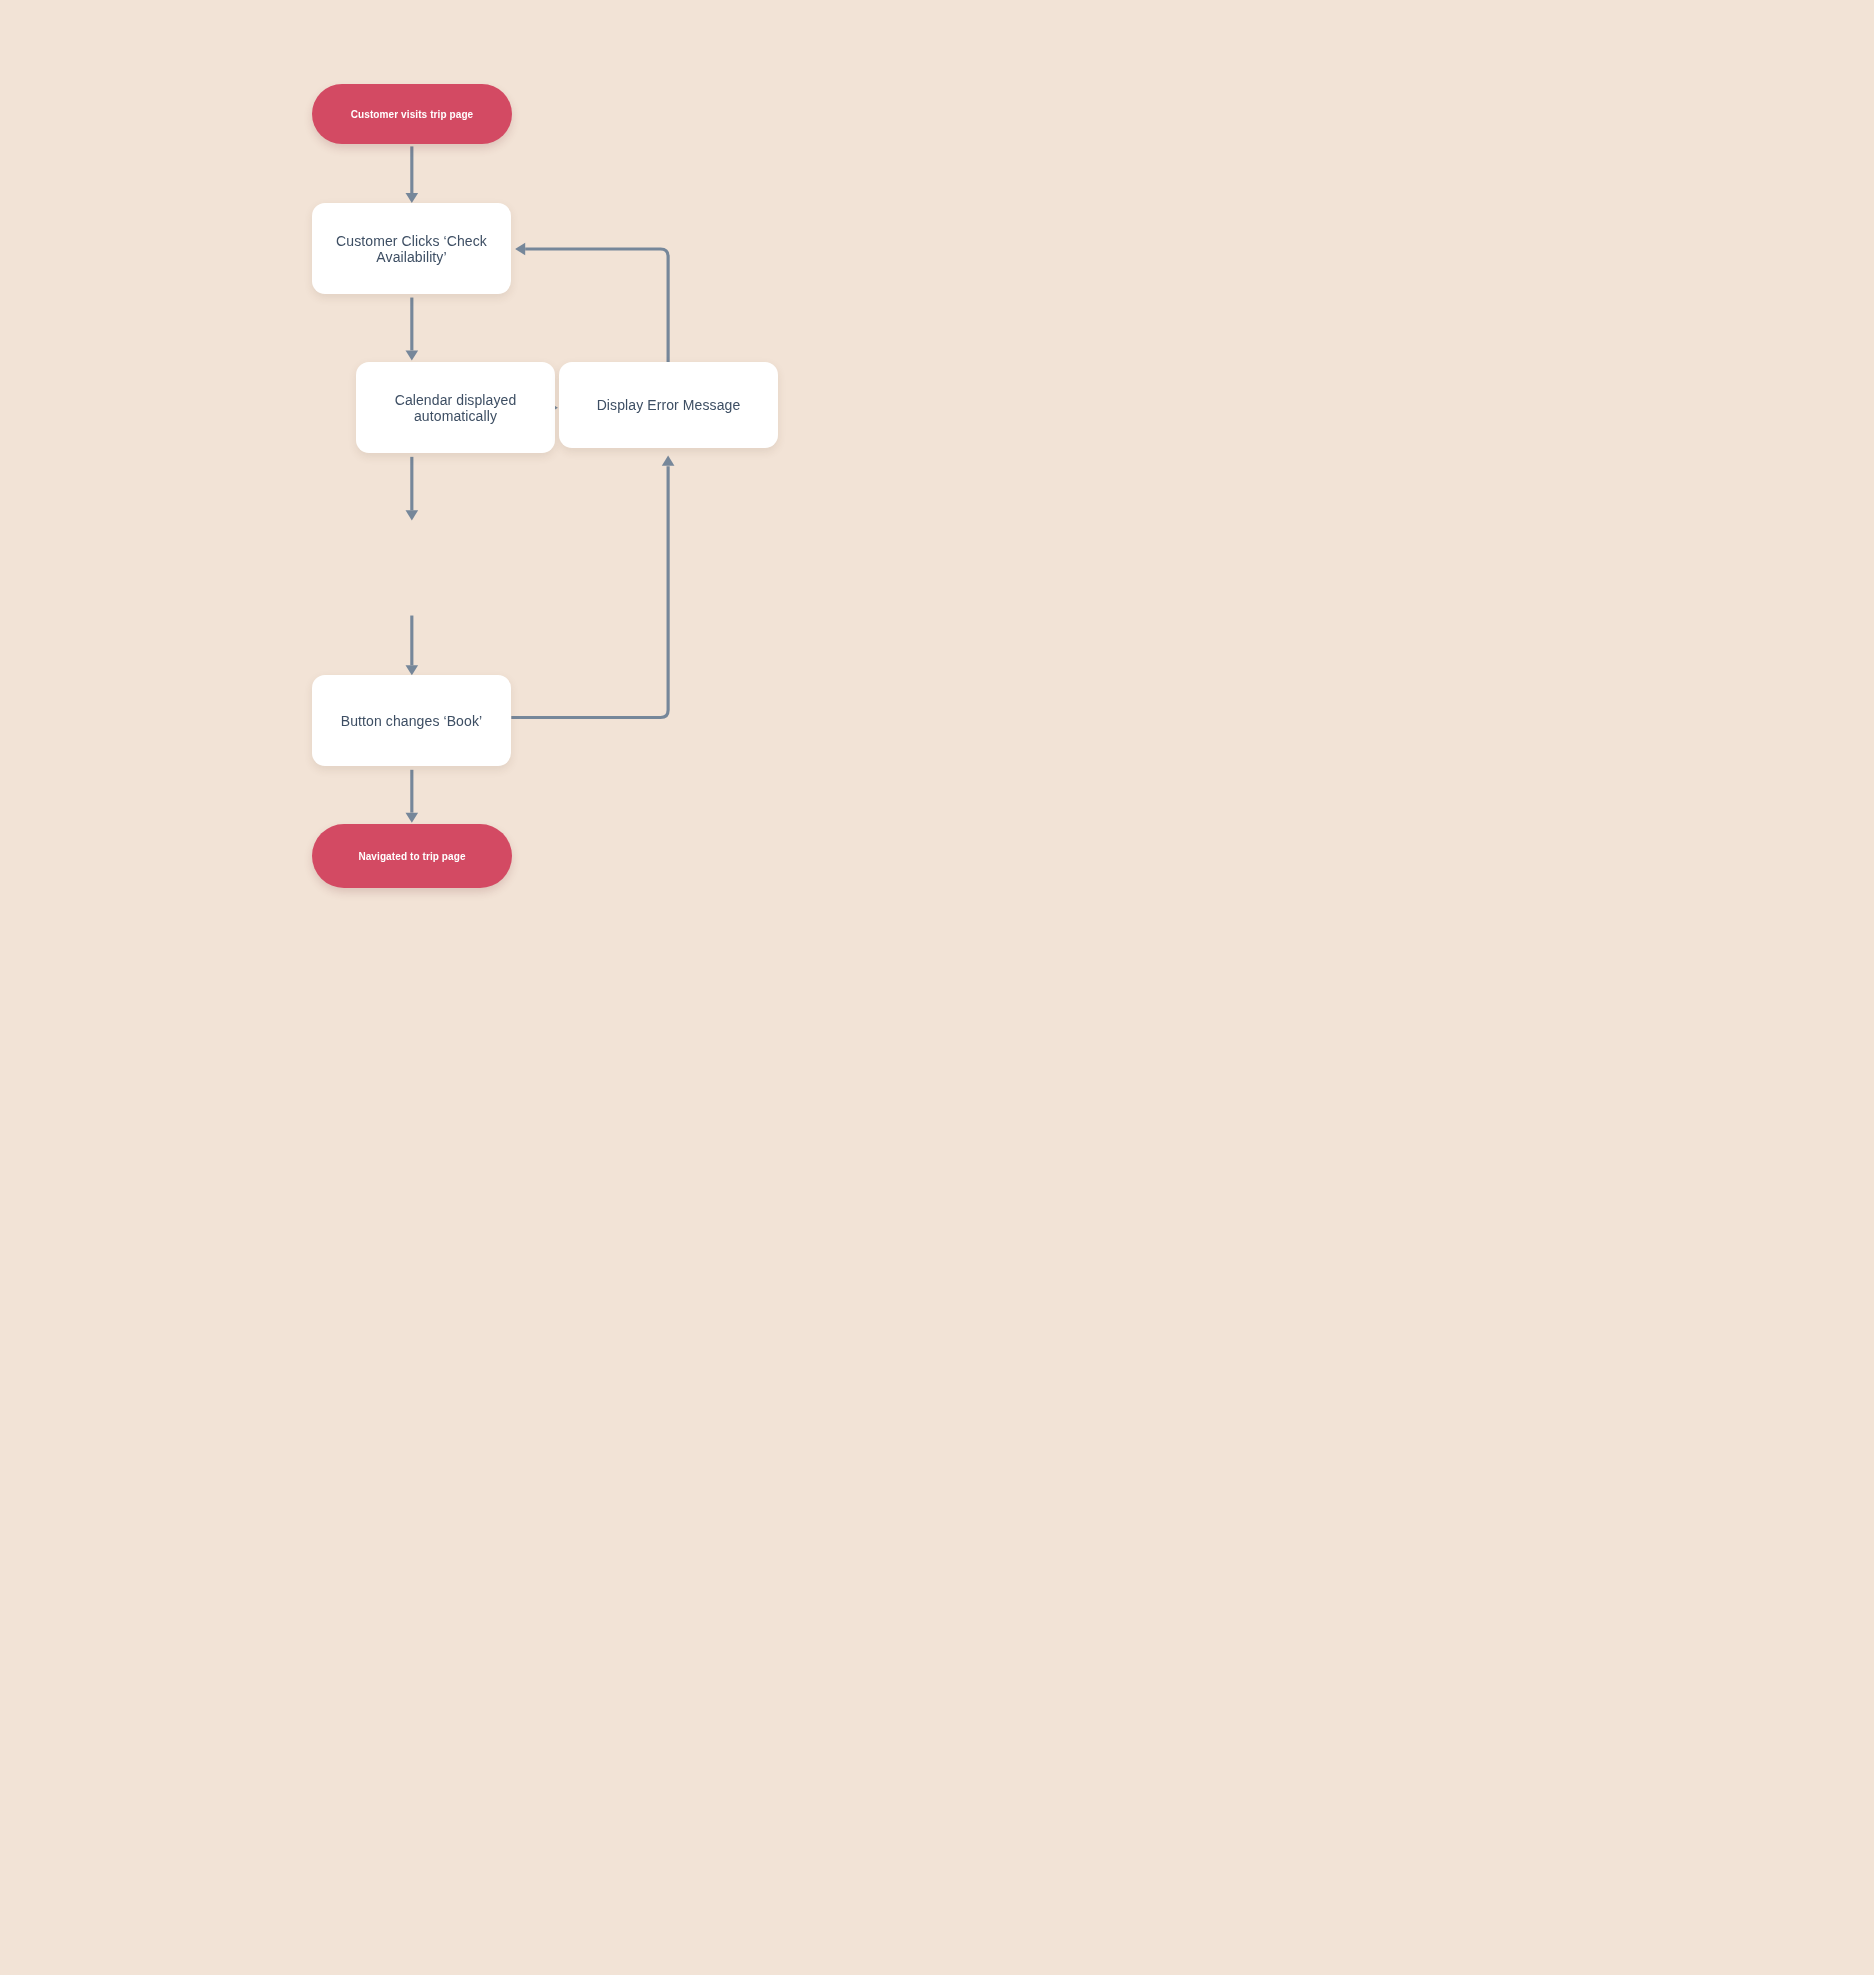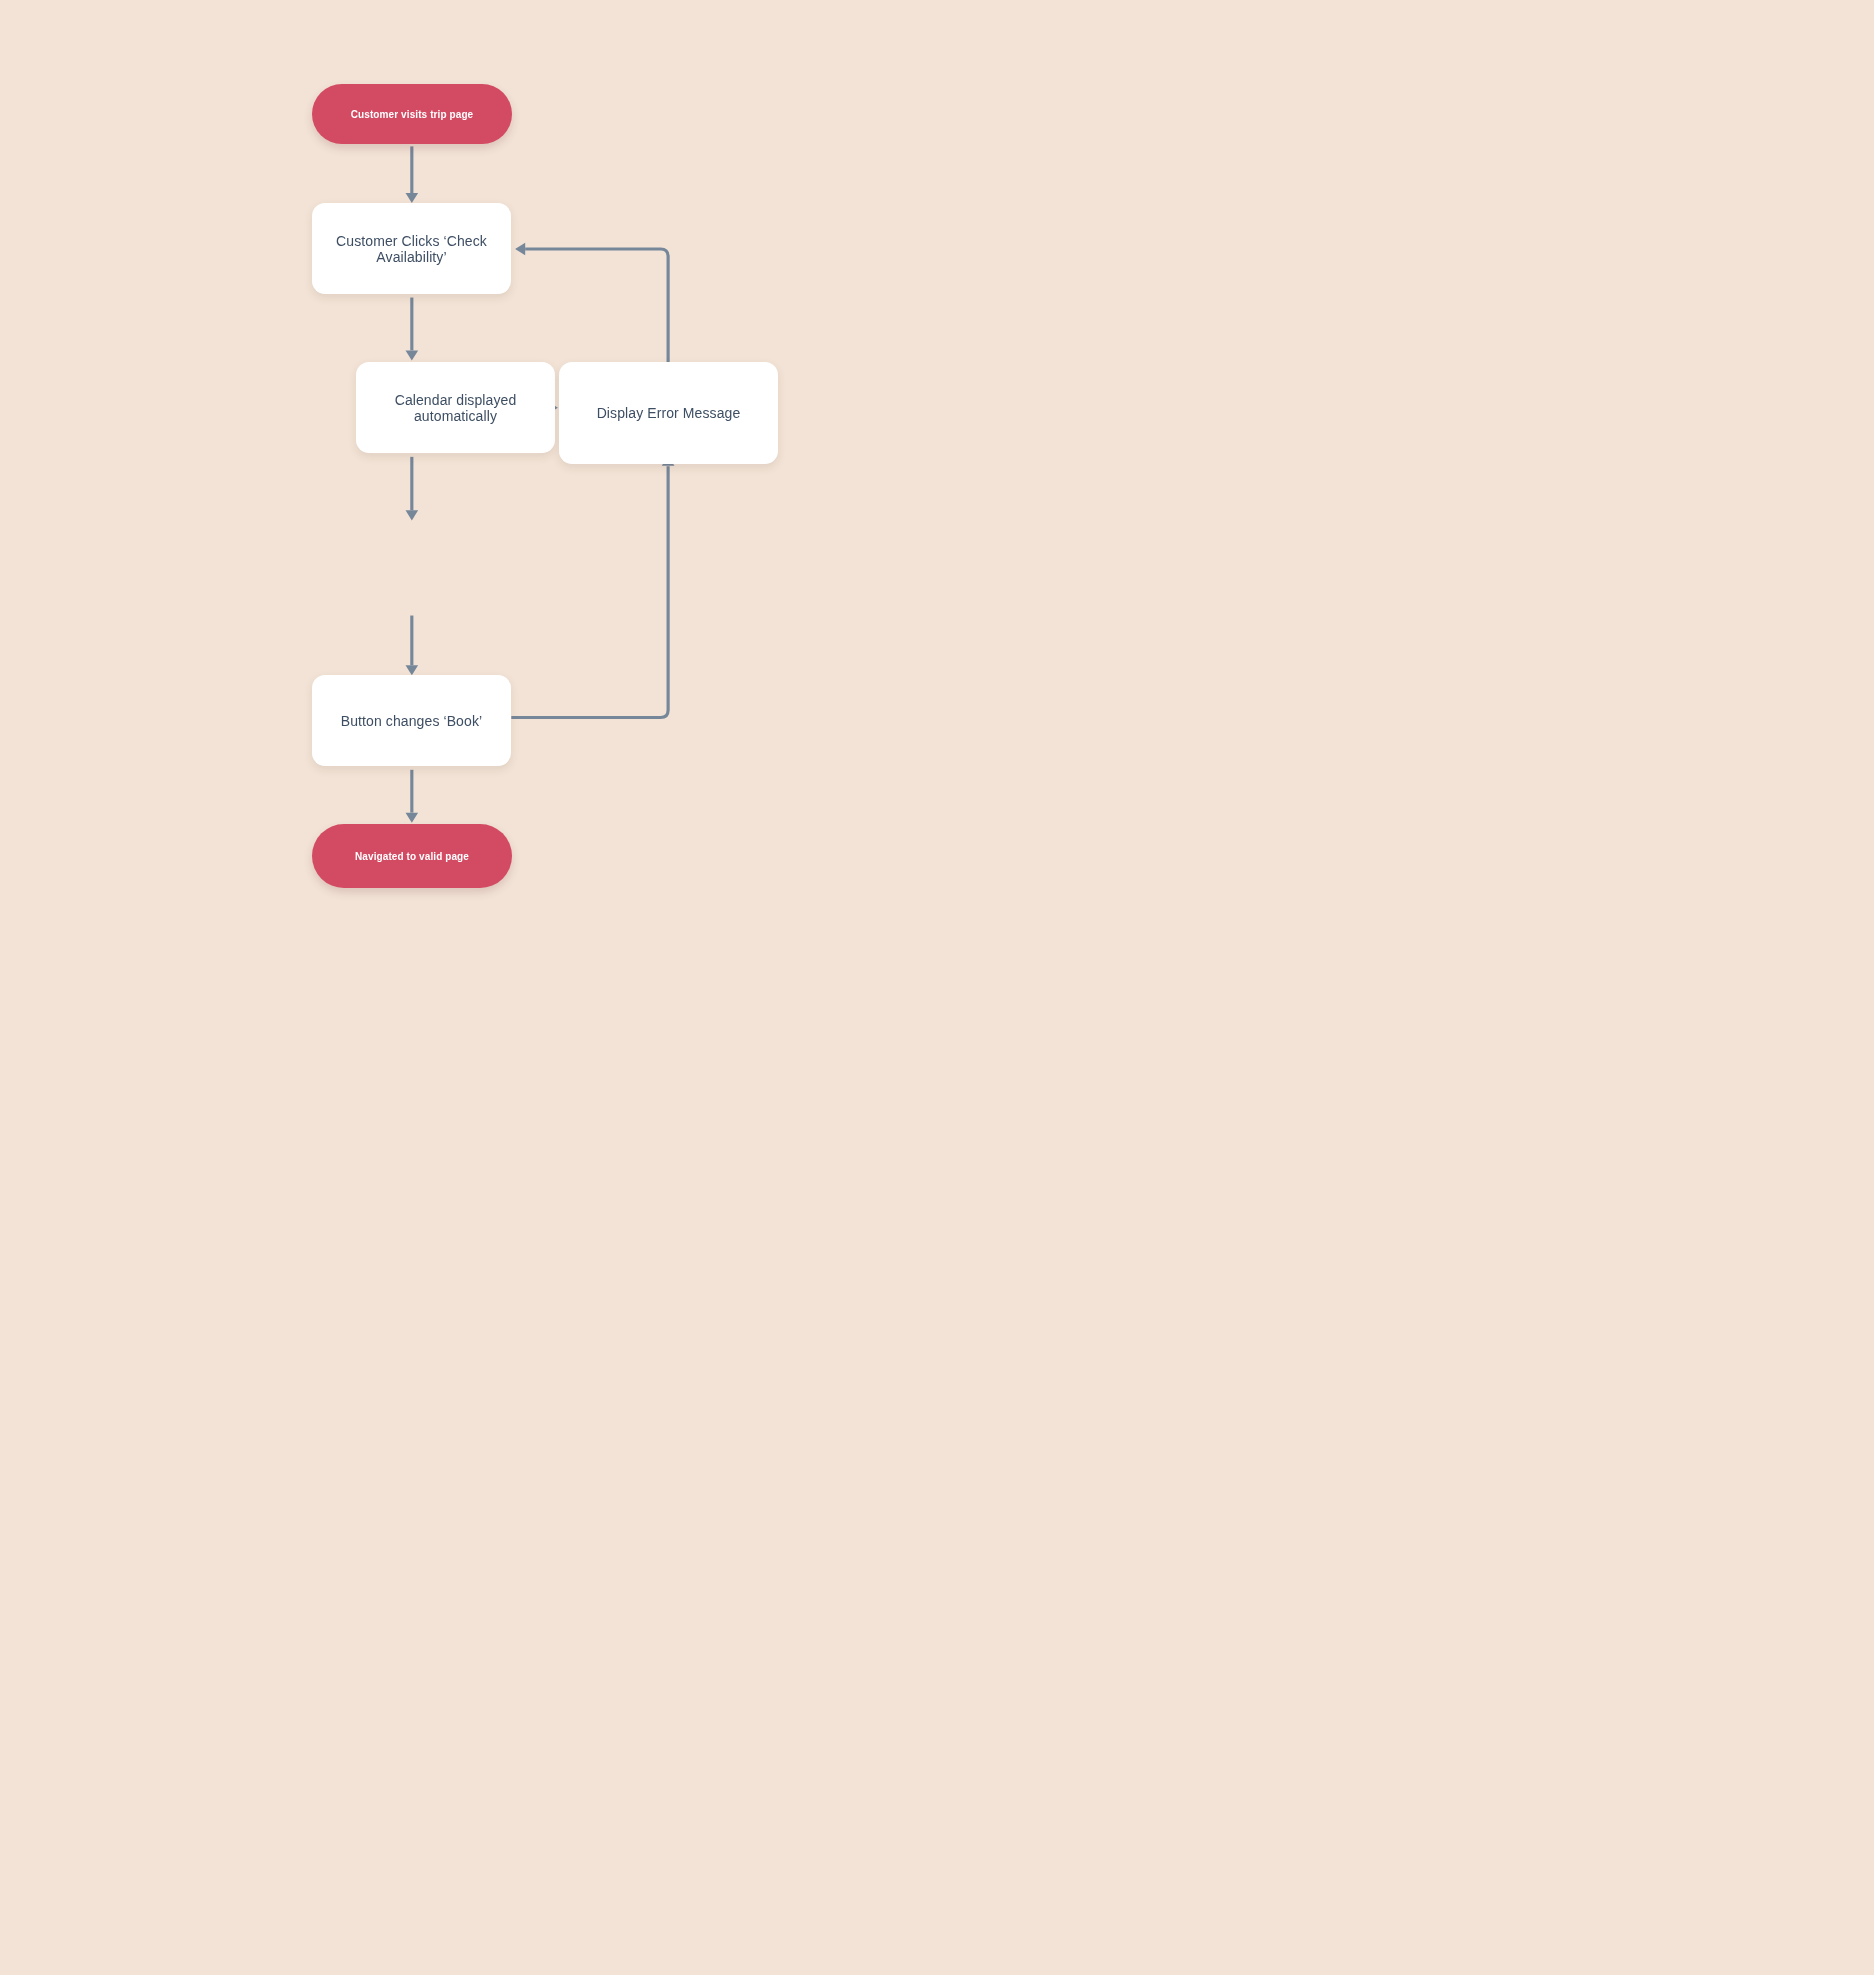--- a/index.html
+++ b/index.html
@@ -96,27 +96,27 @@
   </div>
 
   <div class="node process" style="left:312px; top:203px; width:199px; height:91px;">
     <span>Customer Clicks ‘Check Availability’</span>
   </div>
 
   <div class="node process" style="left:312px; top:362px; width:199px; height:91px;margin-left:44px;">
     <span>Calendar displayed automatically</span>
   </div>
 
-  <div class="node process" style="left:559px; top:362px; width:219px; height:102px;">
+  <div class="node process" style="left:559px; top:362px; width:219px; height:86px;">
     <span>Display Error Message</span>
   </div>
 
 
   <div class="node process" style="left:312px; top:675px; width:199px; height:91px;">
     <span>Button changes ‘Book’</span>
   </div>
 
   <div class="node terminator" style="left:312px; top:824px; width:200px; height:64px;">
-    <span>Navigated to valid page</span>
+    <span>Navigated to trip page</span>
   </div>
 
 </div>
 
 
 </body></html>

